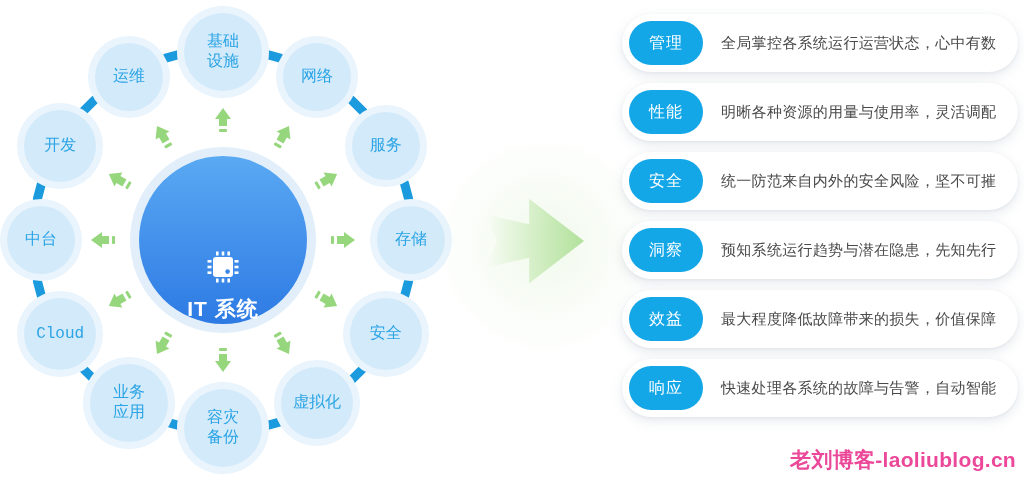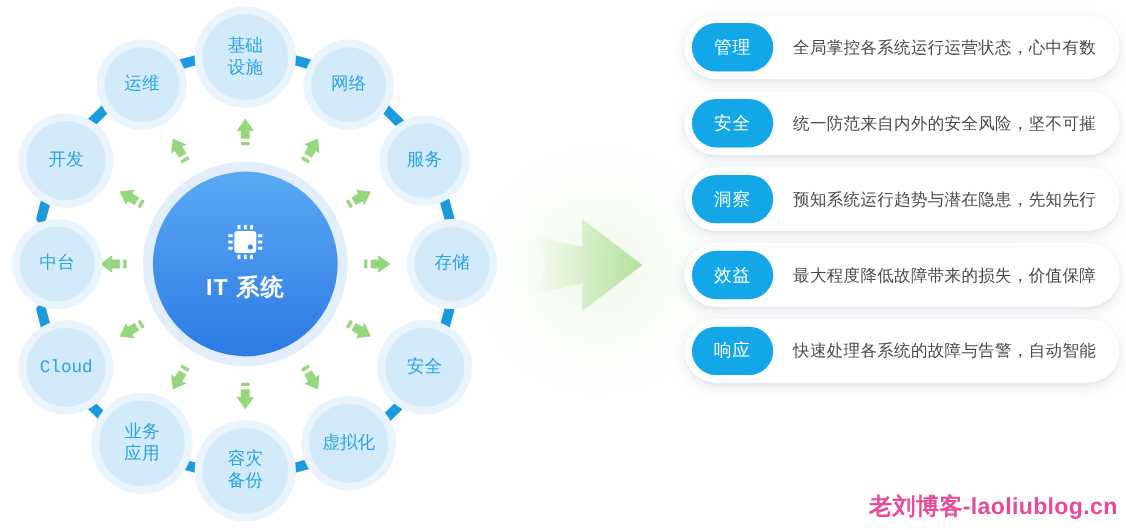--- a/index.html
+++ b/index.html
@@ -19,21 +19,21 @@
   }
   .ring-dash{position:absolute;width:9px;height:24px;border-radius:4px;background:#1b9ade;}
   .out-arrow{position:absolute;width:16px;height:28px;display:flex;flex-direction:column;align-items:center;}
   .arrow-head{width:0;height:0;border-left:8px solid transparent;border-right:8px solid transparent;border-bottom:11px solid #96d67d;}
   .arrow-stem{width:8px;height:8px;background:#96d67d;margin-top:-1px;}
   .arrow-gap-dash{width:8px;height:3px;background:#96d67d;margin-top:3px;border-radius:1px;}
   .center-circle{
     position:absolute;left:139px;top:156px;width:168px;height:168px;border-radius:50%;
     background:linear-gradient(180deg,#5aa9f3 0%,#2d7ae4 100%);
     box-shadow:0 0 0 9px #e2effb;
-    display:flex;flex-direction:column;align-items:center;justify-content:center;
+    display:flex;flex-direction:column;align-items:center;justify-content:flex-end;
   }
   .chip{margin-bottom:8px;}
   .center-line{color:#fff;font-size:21px;font-weight:bold;line-height:1.5;letter-spacing:1px;}
   
   .glow{position:absolute;left:430px;top:130px;width:230px;height:230px;border-radius:50%;
         background:radial-gradient(circle,rgba(190,230,170,0.22),rgba(190,230,170,0) 70%);}
   .big-arrow{
     position:absolute;left:486px;top:197px;width:98px;height:88px;
     background:linear-gradient(90deg,rgba(183,227,158,0) 0%,rgba(183,227,158,0.35) 35%,#b2e19b 100%);
     clip-path:polygon(0% 20%,44% 31%,44% 2%,100% 50%,44% 98%,44% 69%,0% 80%,11% 50%);
@@ -162,21 +162,21 @@
     <span class="bubble-label">容灾
 备份</span>
   </div>
         <div class="bubble" style="left: 90px; top: 363.813px; width: 78px; height: 78px;">
     <span class="bubble-label">业务
 应用</span>
   </div>
         <div class="bubble" style="left: 24.1872px; top: 298px; width: 72px; height: 72px;">
     <span class="bubble-label">Cloud</span>
   </div>
-        <div class="bubble" style="left: 18px; top: 206px; width: 68px; height: 68px; align-items: center;">
+        <div class="bubble" style="left: 7px; top: 206px; width: 68px; height: 68px; align-items: center;">
     <span class="bubble-label">中台</span>
   </div>
         <div class="bubble" style="left: 24.1872px; top: 110px; width: 72px; height: 72px;">
     <span class="bubble-label">开发</span>
   </div>
         <div class="bubble" style="left: 95px; top: 43.1872px; width: 68px; height: 68px;">
     <span class="bubble-label">运维</span>
   </div>
       </div>
 
@@ -205,20 +205,24 @@
 
   <div class="glow"></div>
   <div class="big-arrow"></div>
 
   <div class="benefits" id="benefits">
       <div class="benefit-row">
     <div class="pill">管理</div>
     <div class="desc">全局掌控各系统运行运营状态，心中有数</div>
   </div>
       <div class="benefit-row">
+    <div class="pill">性能</div>
+    <div class="desc">明晰各种资源的用量与使用率，灵活调配</div>
+  </div>
+      <div class="benefit-row">
     <div class="pill">安全</div>
     <div class="desc">统一防范来自内外的安全风险，坚不可摧</div>
   </div>
       <div class="benefit-row">
     <div class="pill">洞察</div>
     <div class="desc">预知系统运行趋势与潜在隐患，先知先行</div>
   </div>
       <div class="benefit-row">
     <div class="pill">效益</div>
     <div class="desc">最大程度降低故障带来的损失，价值保障</div>

